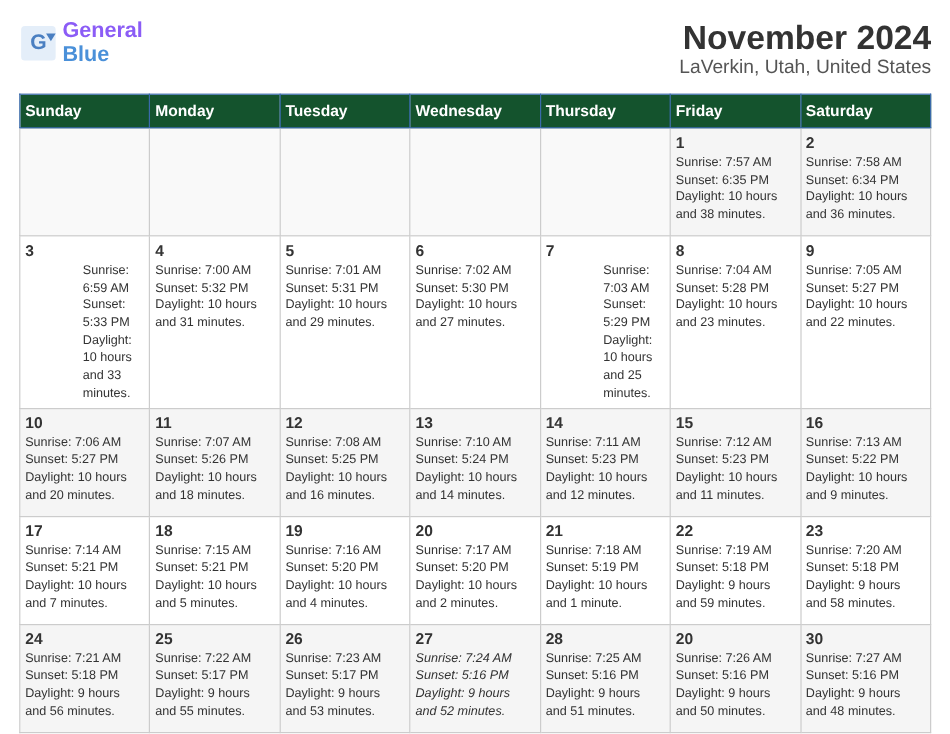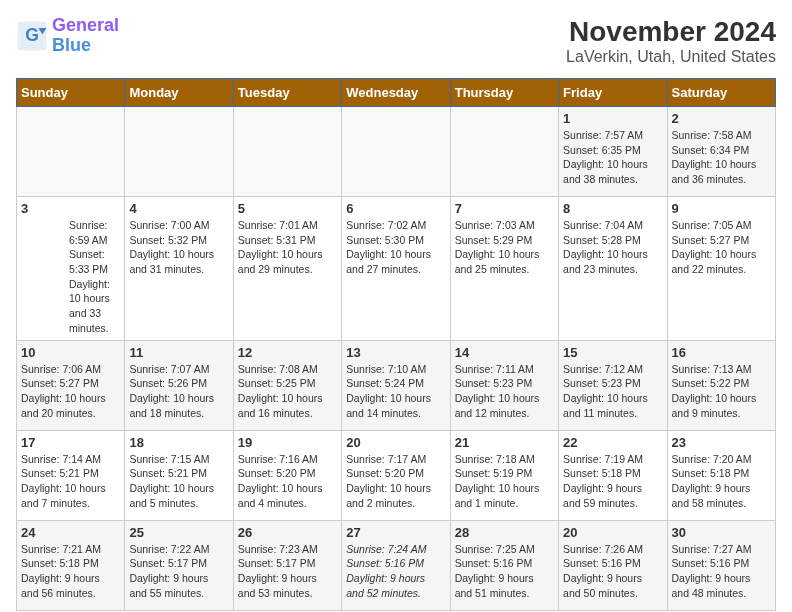--- a/index.html
+++ b/index.html
@@ -45,21 +45,21 @@
     .location-title {
       font-size: 16px;
       color: #555;
     }
     table {
       width: 100%;
       border-collapse: collapse;
       table-layout: fixed;
     }
     thead th {
-      background-color: #a16207;
+      background-color: #14532d;
       color: #fff;
       padding: 6px 4px;
       font-size: 13px;
       text-align: left;
       border: 1px solid #3a6aaa;
     }
     tbody td {
       border: 1px solid #ccc;
       vertical-align: top;
       padding: 4px;
@@ -167,21 +167,21 @@
         </td>
         <td>
           <div class="day-number">6</div>
           <div class="day-info" style="white-space: pre-line;">Sunrise: 7:02 AM
 Sunset: 5:30 PM
 Daylight: 10 hours
 and 27 minutes.</div>
         </td>
         <td>
           <div class="day-number">7</div>
-          <div class="day-info" style="white-space: pre-line;">Sunrise: 7:03 AM
+          <div class="day-info" style="white-space: pre-line; margin-left: 48px;">Sunrise: 7:03 AM
 Sunset: 5:29 PM
 Daylight: 10 hours
 and 25 minutes.</div>
         </td>
         <td>
           <div class="day-number">8</div>
           <div class="day-info" style="white-space: pre-line;">Sunrise: 7:04 AM
 Sunset: 5:28 PM
 Daylight: 10 hours
 and 23 minutes.</div>

